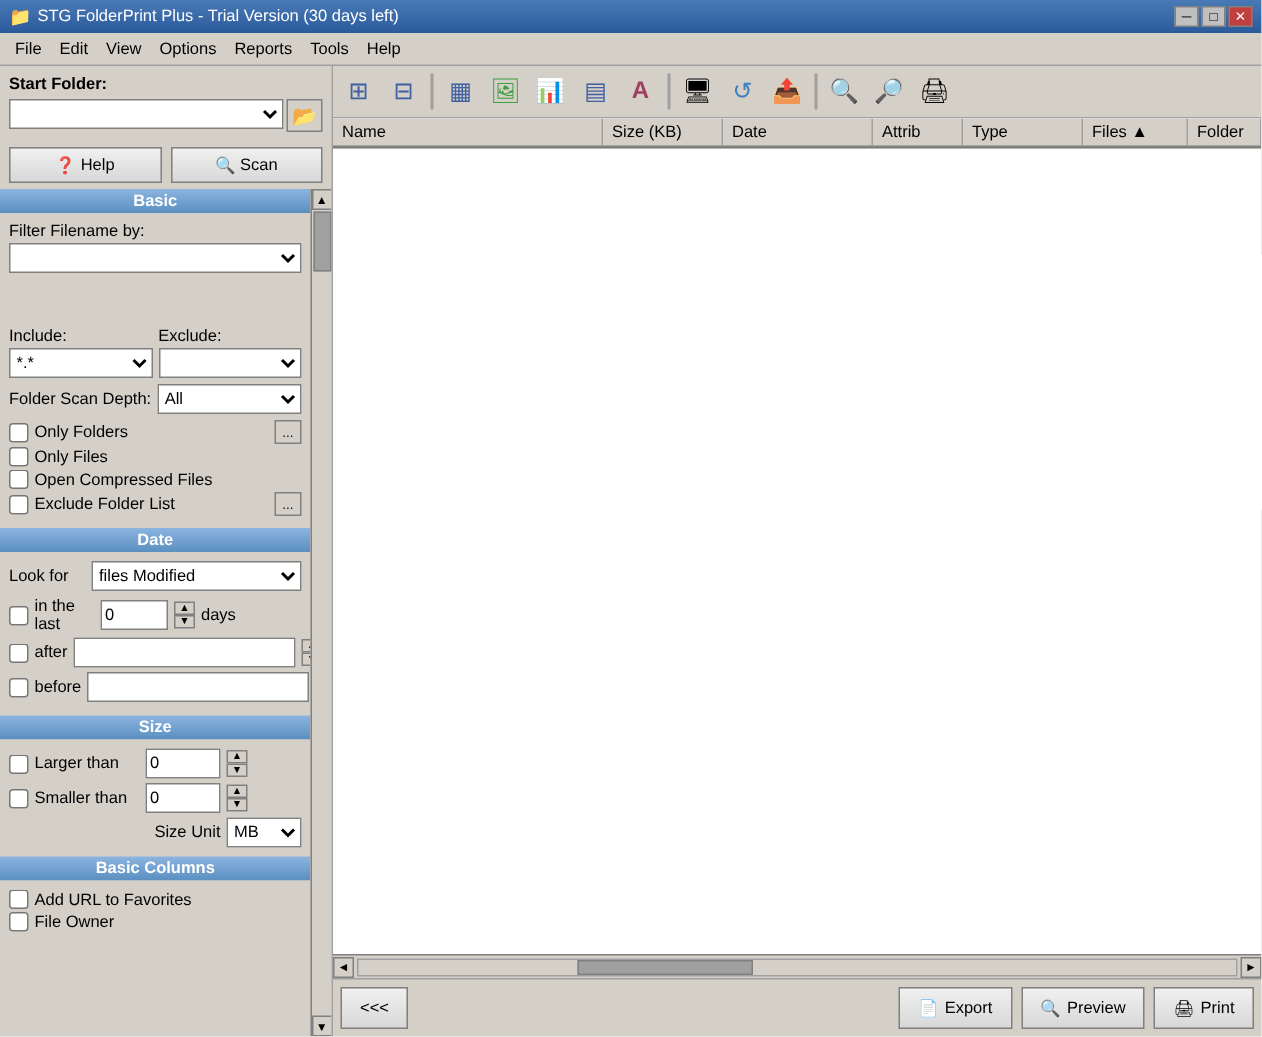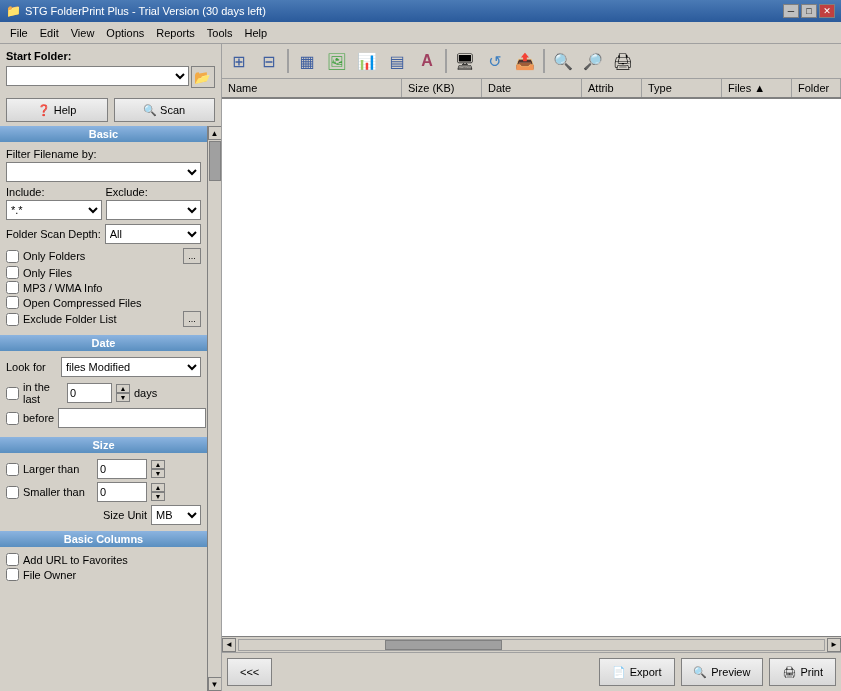--- a/index.html
+++ b/index.html
@@ -121,21 +121,21 @@
     .filter-label { font-size: 11px; margin-bottom: 2px; }
     .filter-select {
       width: 100%;
       height: 20px;
       font-size: 11px;
       border: 1px solid #808080;
       background: white;
       margin-bottom: 4px;
     }
     .include-exclude-row { display: flex; gap: 4px; margin-bottom: 4px; }
-    .include-exclude-row > div { flex: 1; }
+    .include-exclude-row > div { flex: 1; margin-top: 32px; }
     .include-exclude-row select { width: 100%; height: 20px; font-size: 11px; border: 1px solid #808080; background: white; }
 
     .depth-row { display: flex; align-items: center; gap: 4px; margin-bottom: 4px; }
     .depth-row label { font-size: 11px; }
     .depth-row select { flex: 1; height: 20px; font-size: 11px; border: 1px solid #808080; background: white; }
 
     .checkbox-row { display: flex; align-items: center; gap: 4px; margin-bottom: 2px; }
     .checkbox-row input[type=checkbox] { margin: 0; }
     .checkbox-row label { font-size: 11px; }
     .browse-small {
@@ -361,24 +361,20 @@
                 <input type="checkbox" style="">
                 <label>Only Folders</label>
                 <button class="browse-small">...</button>
               </div>
               <div class="checkbox-row">
                 <input type="checkbox" style="">
                 <label>Only Files</label>
               </div>
               <div class="checkbox-row">
                 <input type="checkbox" style="">
-                <label>MP3 / WMA Info</label>
-              </div>
-              <div class="checkbox-row">
-                <input type="checkbox" style="">
                 <label>Open Compressed Files</label>
               </div>
               <div class="checkbox-row">
                 <input type="checkbox" style="">
                 <label>Exclude Folder List</label>
                 <button class="browse-small">...</button>
               </div>
             </div>
           </div>
 
@@ -391,20 +387,29 @@
               </div>
               <div class="date-check-row">
                 <input type="checkbox" style="">
                 <label>in the last</label>
                 <input type="text" class="days-input" value="0" style="">
                 <div class="spin-btn">
                   <div class="spin-up">▲</div>
                   <div class="spin-dn">▼</div>
                 </div>
                 <label>days</label>
+              </div>
+              <div class="date-check-row">
+                <input type="checkbox" style="">
+                <label style="width:40px;">after</label>
+                <input type="text" class="date-input" style="">
+                <div class="spin-btn">
+                  <div class="spin-up">▲</div>
+                  <div class="spin-dn">▼</div>
+                </div>
               </div>
               <div class="date-check-row">
                 <input type="checkbox" style="">
                 <label style="width:40px;">before</label>
                 <input type="text" class="date-input" style="">
 
               </div>
             </div>
           </div>
 

